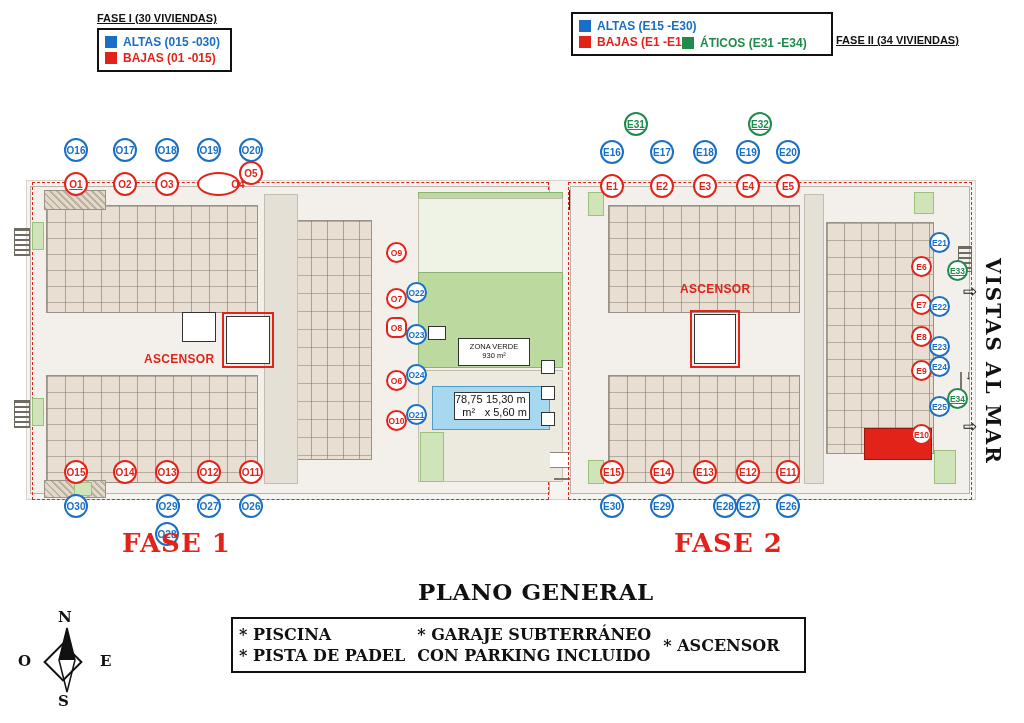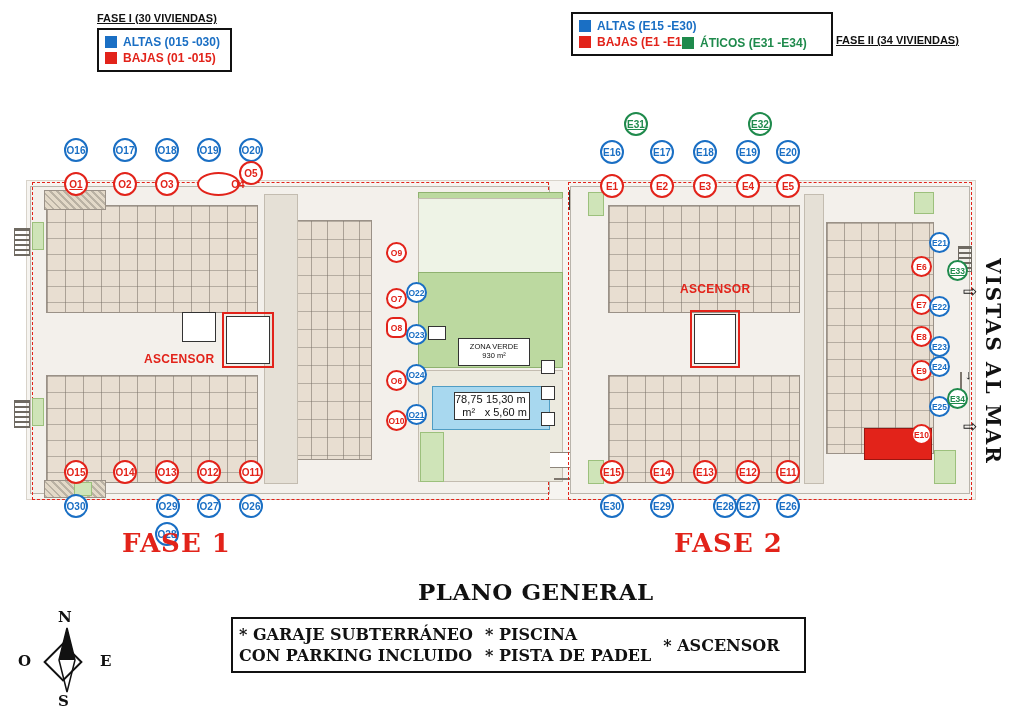--- a/index.html
+++ b/index.html
@@ -480,26 +480,26 @@
 
 <div id="vistas">VISTAS AL MAR</div>
 <div class="arrow" style="left:963px; top:283px;">⇨</div>
 <div class="arrow" style="left:963px; top:418px;">⇨</div>
 <div class="arrow" style="left:965px; top:368px; font-size:13px;">↓</div>
 
 <div id="plano-general">PLANO GENERAL</div>
 
 <div id="features-box">
   <div class="feat-col">
+    <span>* PISCINA</span>
+    <span>* PISTA DE PADEL</span>
+  </div>
+  <div class="feat-col">
     <span>* GARAJE SUBTERRÁNEO</span>
     <span>CON PARKING INCLUIDO</span>
-  </div>
-  <div class="feat-col">
-    <span>* PISCINA</span>
-    <span>* PISTA DE PADEL</span>
   </div>
   <div class="feat-col">
     <span>* ASCENSOR</span>
   </div>
 </div>
 
 <div id="compass">
   <div class="comp-letter" style="left:42px; top:0px;">N</div>
   <div class="comp-letter" style="left:42px; top:84px;">S</div>
   <div class="comp-letter" style="left:84px; top:44px;">E</div>

